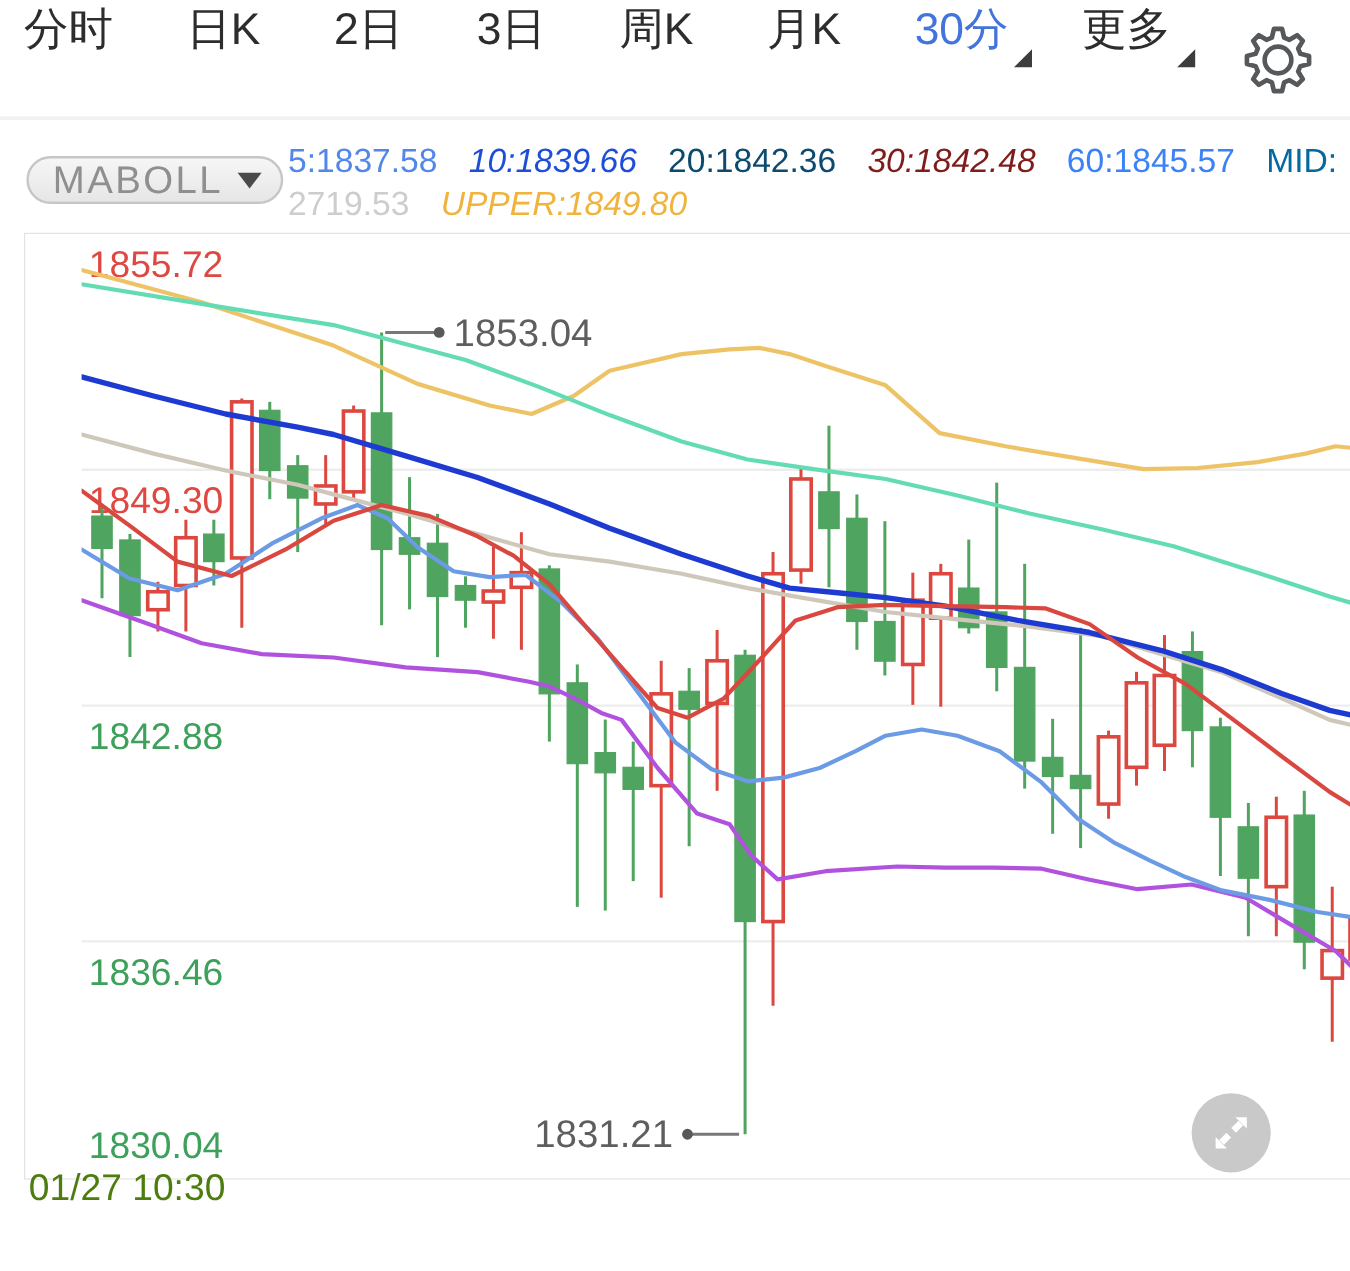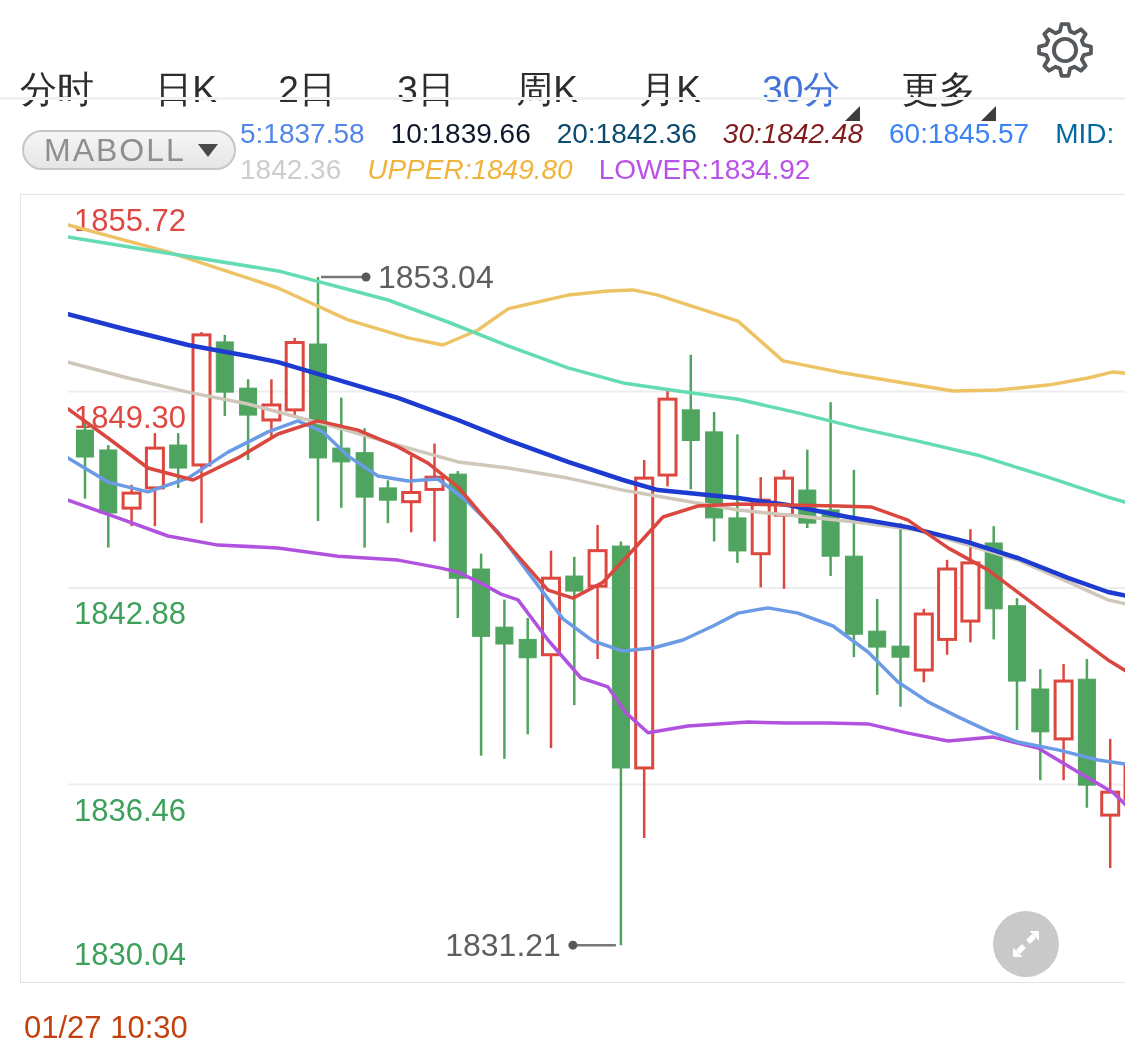--- a/index.html
+++ b/index.html
@@ -1,40 +1,40 @@
 <!DOCTYPE html>
 <html><head>
 <meta charset="utf-8">
 <style>
   html,body{margin:0;padding:0;background:#fff;}
   .app{position:relative;width:1125px;height:1059px;background:#fff;overflow:hidden;
        font-family:"Liberation Sans","DejaVu Sans",sans-serif;-webkit-font-smoothing:antialiased;}
   
-  .tabbar{position:absolute;left:0;top:0;width:1125px;height:115px;display:flex;align-items:flex-end;
+  .tabbar{position:absolute;left:0;top:0;width:1125px;height:115px;display:flex;align-items:flex-start;
           padding:0 30px 0 20px;box-sizing:border-box;justify-content:space-between;background:#fff;}
   .tab{position:relative;font-size:37px;color:#2d2d2d;white-space:nowrap;cursor:pointer;}
   .tab.active{color:#4374DB;}
   .tab-caret{position:absolute;right:-20px;bottom:-6px;width:0;height:0;
              border-left:15px solid transparent;border-bottom:15px solid #3d3d3d;}
   .divider{position:absolute;left:0;top:97px;width:1125px;height:3px;background:#f1f1f1;}
   
   .pill{position:absolute;left:22px;top:130px;height:40px;padding:0 16px 0 20px;border-radius:22px;
         background:linear-gradient(180deg,#f6f6f6,#e6e6e6);border:2px solid #c6c6c6;
         display:flex;align-items:center;gap:12px;box-sizing:border-box;cursor:pointer;}
   .pill-label{font-size:32px;color:#8f8f8f;letter-spacing:2px;}
   .pill-caret{width:0;height:0;border-left:10px solid transparent;border-right:10px solid transparent;
               border-top:13px solid #4a4a4a;}
   .ind-row{position:absolute;left:240px;display:flex;gap:26px;font-size:28px;white-space:nowrap;}
   .ind-row1{top:118px;}
   .ind-row2{top:154px;}
   
   .chartbox{position:absolute;left:20px;top:194px;width:1084px;height:787px;
             border:1px solid #e3e3e3;box-sizing:content-box;background:#fff;padding-left:47px;}
   
-  .timestamp{position:absolute;left:24px;top:1010px;font-size:31px;color:#c2410c;}
+  .timestamp{position:absolute;left:24px;top:972px;font-size:31px;color:#4d7c0f;}
   .expand-btn{position:absolute;left:993px;top:911px;width:66px;height:66px;border:none;padding:0;
               border-radius:50%;background:#c9c9c9;cursor:pointer;display:flex;align-items:center;justify-content:center;}
   .gear-btn{background:none;border:none;padding:0;cursor:pointer;display:flex;align-items:center;}
 </style>
 </head>
 <body>
 
 <div class="app">
 
   <div class="tabbar" id="tab-bar">
@@ -58,30 +58,29 @@
 
   <div class="divider"></div>
 
   <div class="pill">
     <span class="pill-label">MABOLL</span>
     <span class="pill-caret"></span>
   </div>
 
   <div class="ind-row ind-row1" id="ind-row1">
       <span style="color: rgb(82, 134, 232);">5:1837.58</span>
-      <span style="color: #0f172a;">10:1839.66</span>
+      <span style="color: #1d4ed8; font-style: italic;">10:1839.66</span>
       <span style="color: #0c4a6e;">20:1842.36</span>
       <span style="color: #7f1d1d; font-style: italic;">30:1842.48</span>
       <span style="color: #3b82f6;">60:1845.57</span>
       <span style="color: #0369a1;">MID:</span>
     </div>
   <div class="ind-row ind-row2" id="ind-row2">
-      <span style="color: rgb(205, 205, 205);">1842.36</span>
+      <span style="color: rgb(205, 205, 205);">2719.53</span>
       <span style="color: rgb(240, 180, 60); font-style: italic;">UPPER:1849.80</span>
-      <span style="color: rgb(185, 83, 232);">LOWER:1834.92</span>
     </div>
 
   <div class="chartbox">
     <svg id="chart-svg" width="1084" height="787">
         <line x1="0" y1="196.50000000000173" x2="1084" y2="196.50000000000173" stroke="#EDEDED" stroke-width="2"></line>
         <line x1="0" y1="392.99999999999653" x2="1084" y2="392.99999999999653" stroke="#EDEDED" stroke-width="2"></line>
         <line x1="0" y1="589.4999999999983" x2="1084" y2="589.4999999999983" stroke="#EDEDED" stroke-width="2"></line>
         <text x="6" y="36" fill="#DF4840" font-size="31">1855.72</text>
         <text x="6" y="232.50000000000173" fill="#DF4840" font-size="31">1849.30</text>
         <text x="6" y="428.99999999999653" fill="#3DA05B" font-size="31">1842.88</text>

